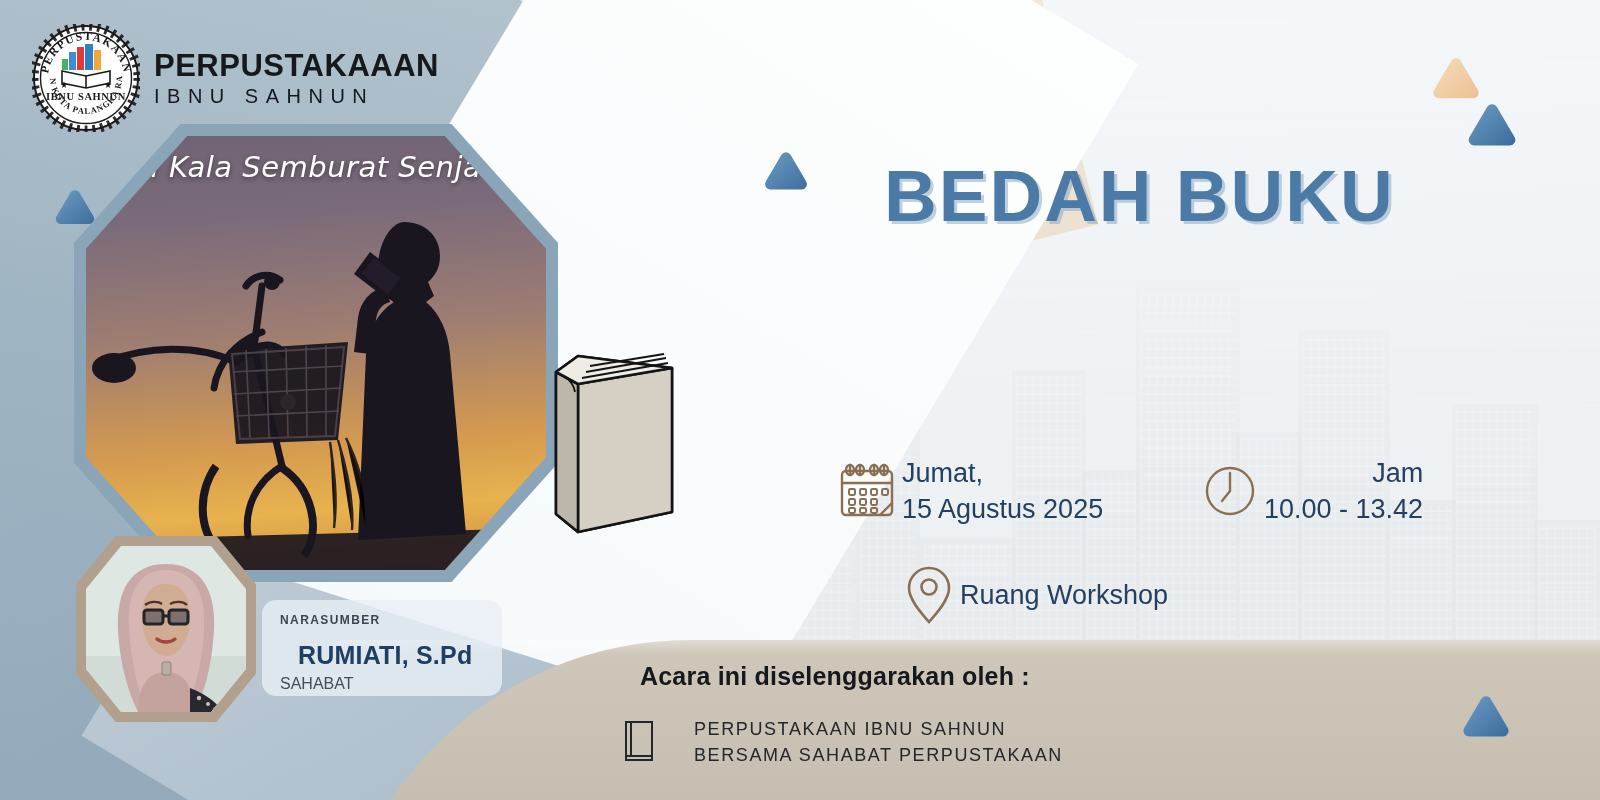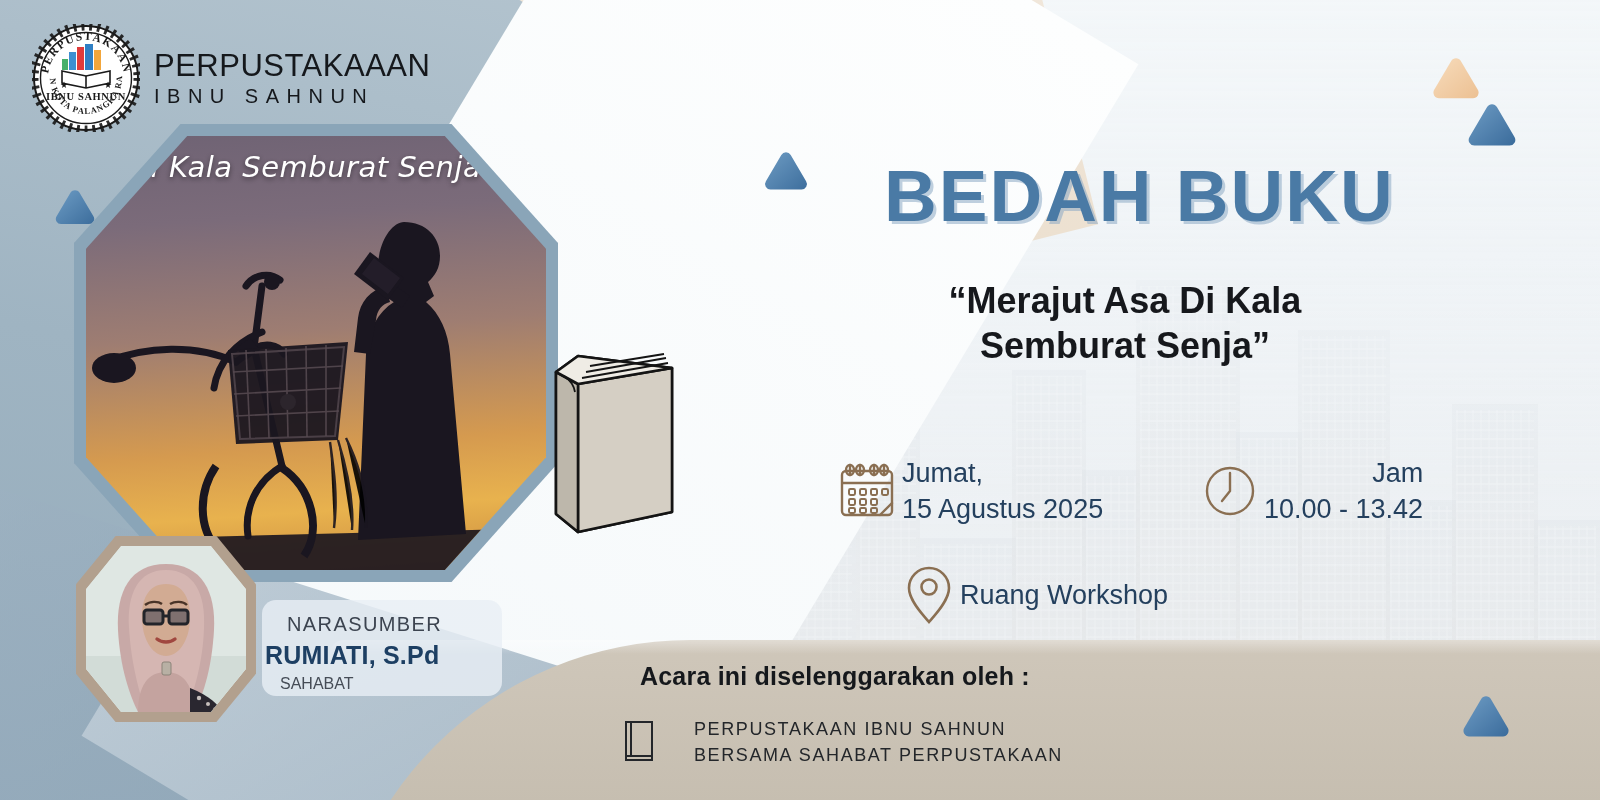--- a/index.html
+++ b/index.html
@@ -56,21 +56,21 @@
     border-radius:540px 0 0 0;}
 
   
   .tri{position:absolute;}
   .tri svg{display:block;}
 
   
   .logo-wrap{position:absolute;left:32px;top:24px;display:flex;align-items:center;gap:14px;}
   .seal{width:108px;height:108px;position:relative;}
   .logo-text{line-height:1;}
-  .logo-l1{font-size:31px;font-weight:400;letter-spacing:.5px;color:#15181c;}
+  .logo-l1{font-size:31px;font-weight:700;letter-spacing:.5px;color:#15181c;}
   .logo-l2{font-size:20px;font-weight:400;letter-spacing:7.5px;color:#15181c;margin-top:5px;}
 
   
   .cover-frame{position:absolute;left:74px;top:124px;width:484px;height:458px;
     background:#8aa5b8;padding:0;
     clip-path:polygon(22% 0,78% 0,100% 26%,100% 74%,78% 100%,22% 100%,0 74%,0 26%);
     box-shadow:0 10px 26px rgba(60,80,100,.20);}
   .cover-inner{position:absolute;left:86px;top:136px;width:460px;height:434px;
     clip-path:polygon(22% 0,78% 0,100% 26%,100% 74%,78% 100%,22% 100%,0 74%,0 26%);
     overflow:hidden;}
@@ -80,23 +80,23 @@
   .cover-title{position:absolute;left:0;right:0;top:14px;text-align:center;
     font-family:"DejaVu Sans",sans-serif;font-style:italic;font-size:29px;color:#fff;
     letter-spacing:.5px;text-shadow:0 2px 5px rgba(0,0,0,.45);white-space:nowrap;}
 
   
   .book3d{position:absolute;left:540px;top:336px;width:150px;height:210px;}
 
   
   .speaker-card{position:absolute;left:262px;top:600px;width:240px;height:96px;
     background:rgba(232,239,245,.80);border-radius:14px;}
-  .speaker-card .s-role{position:absolute;left:25px;top:13px;font-size:20px;font-weight:400;
+  .speaker-card .s-role{position:absolute;left:18px;top:13px;font-size:12px;font-weight:700;
     letter-spacing:1.4px;color:#3c4450;}
-  .speaker-card .s-name{position:absolute;left:3px;top:41px;font-size:25px;font-weight:700;
+  .speaker-card .s-name{position:absolute;left:36px;top:41px;font-size:25px;font-weight:700;
     letter-spacing:.2px;color:#1d3f63;}
   .speaker-card .s-sub{position:absolute;left:18px;top:75px;font-size:16px;color:#454c56;}
   .photo-frame{position:absolute;left:76px;top:536px;width:180px;height:186px;
     background:#b2a08e;
     clip-path:polygon(22% 0,78% 0,100% 26%,100% 74%,78% 100%,22% 100%,0 74%,0 26%);}
   .photo-inner{position:absolute;left:86px;top:546px;width:160px;height:166px;
     clip-path:polygon(22% 0,78% 0,100% 26%,100% 74%,78% 100%,22% 100%,0 74%,0 26%);
     overflow:hidden;background:linear-gradient(180deg,#dfe6e2,#cdd7d1);}
 
   
@@ -364,24 +364,20 @@
           <circle cx="129" cy="163" r="1.8"></circle>
       </g>
 
       <g fill="#b8b0a4" stroke="#8b8378" stroke-width="1">
           <rect x="76" y="116" width="9" height="13" rx="2"></rect>
         </g>
     </svg>
   </div>
 
   <div class="headline">BEDAH BUKU</div>
-  <div class="subtitle">
-    <div>“Merajut Asa Di Kala</div>
-    <div>Semburat Senja”</div>
-  </div>
 
   <div class="meta-row" style="left:836px;top:456px;">
     <span class="meta-ico">
       <svg width="62" height="62" viewBox="0 0 62 62" fill="none" stroke="#8a6f52" stroke-width="2.4">
         <rect x="6" y="12" width="50" height="44" rx="4"></rect>
         <path d="M6 24 L56 24"></path>
         <path d="M14 6 L14 16 M24 6 L24 16 M38 6 L38 16 M48 6 L48 16" stroke-linecap="round"></path>
         <ellipse cx="14" cy="11" rx="4" ry="5"></ellipse>
           <ellipse cx="24" cy="11" rx="4" ry="5"></ellipse>
         <ellipse cx="38" cy="11" rx="4" ry="5"></ellipse>

